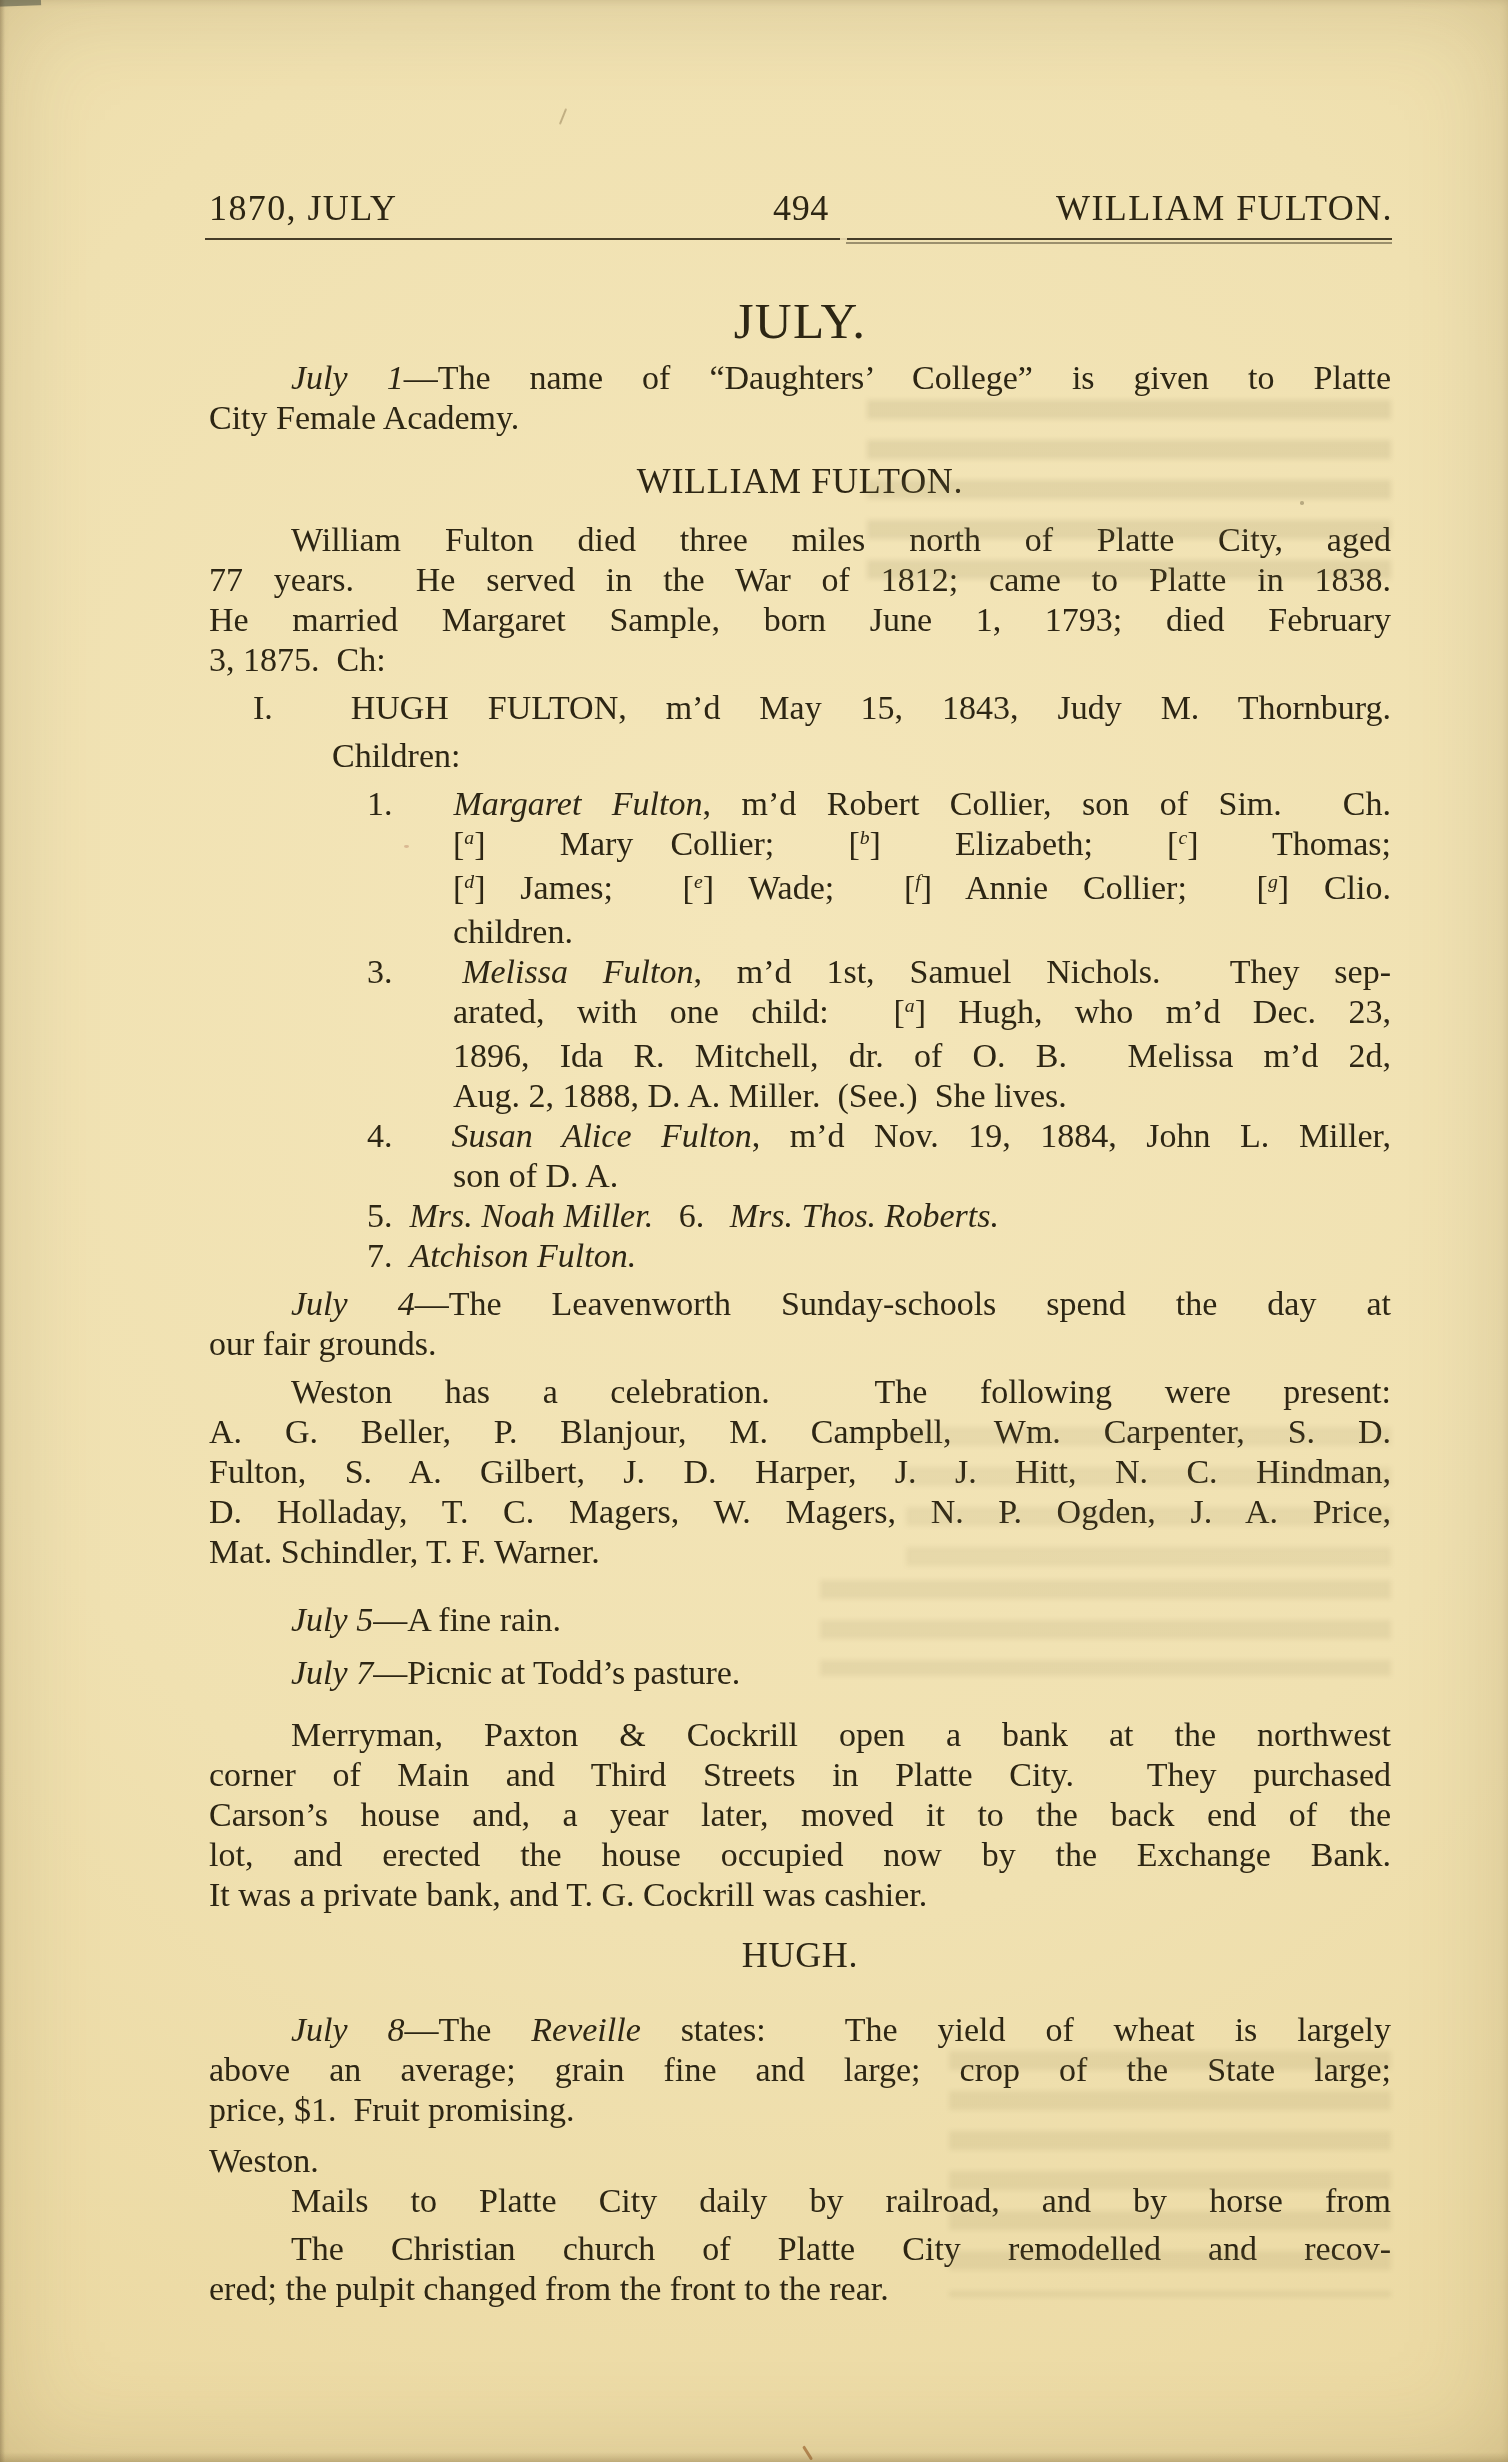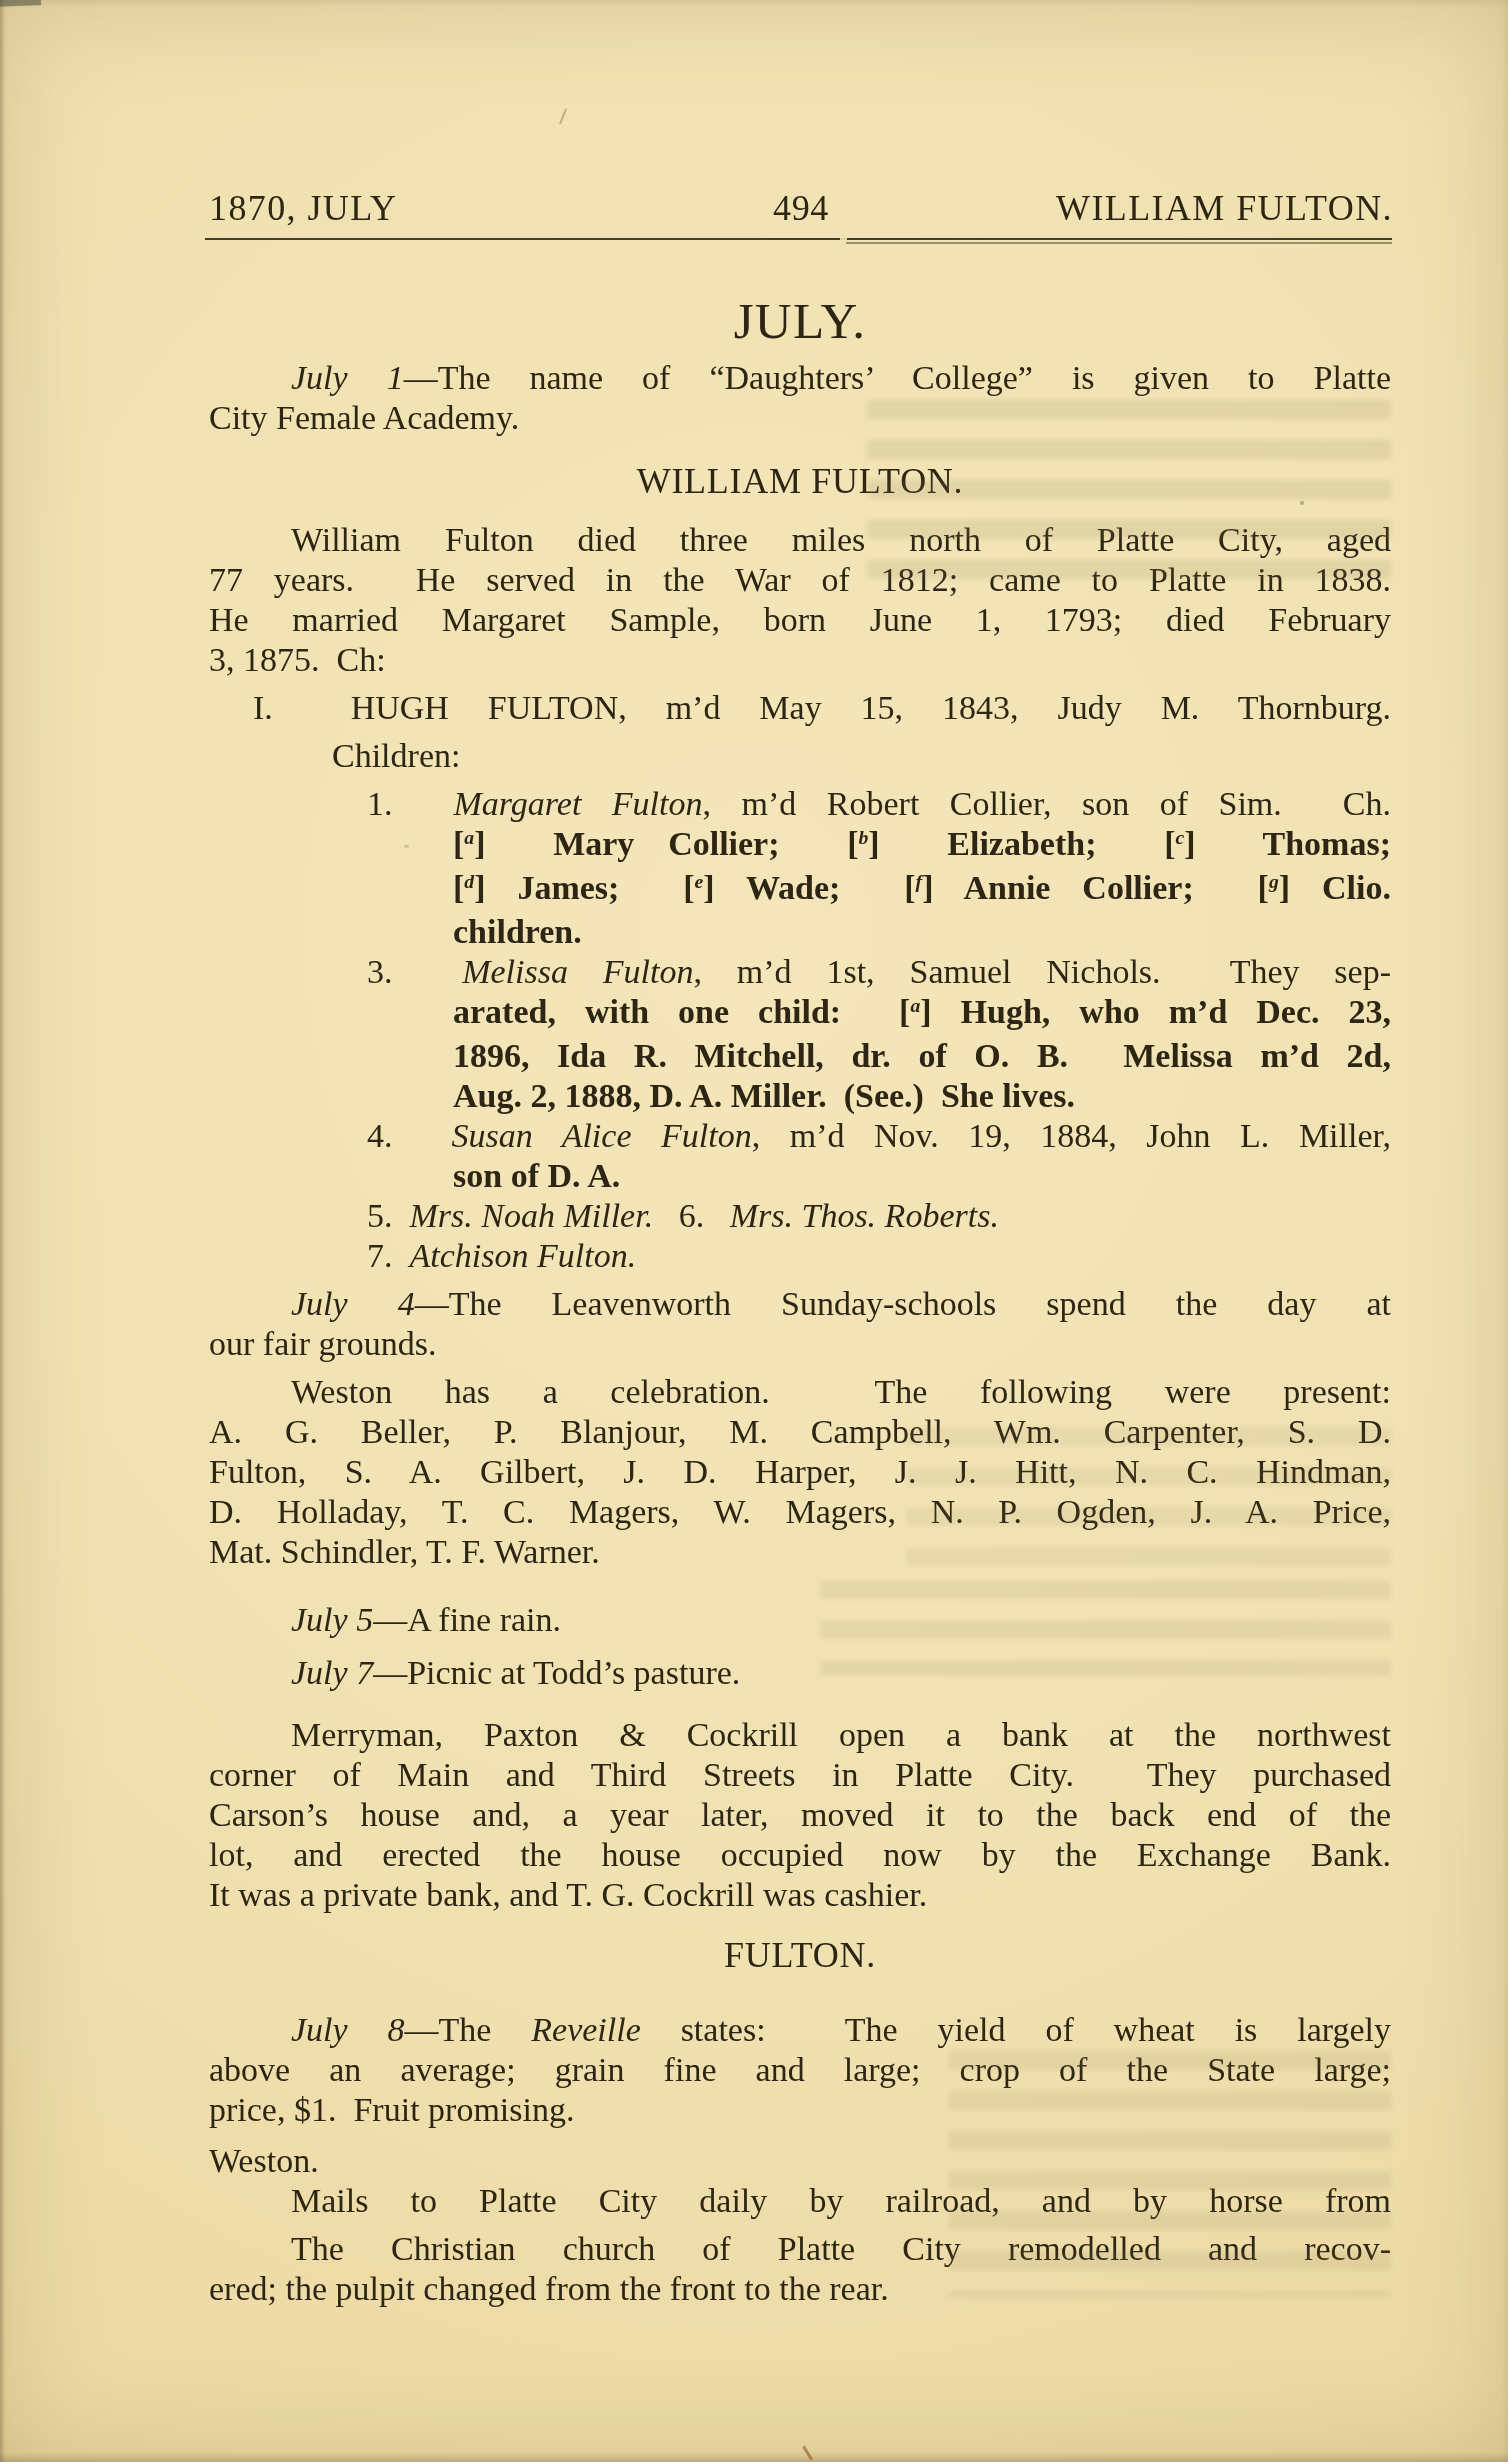--- a/index.html
+++ b/index.html
@@ -40,21 +40,21 @@
   }
   .line{
     line-height:40px;
     white-space:pre-wrap;
   }
   .just{text-align:justify;text-align-last:justify;}
   .p-first{padding-left:82px;}
   .p-hugh{padding-left:44px;}
   .p-child{padding-left:123px;}
   .p-num{padding-left:158px;}
-  .p-cont{padding-left:244px;font-weight:bold;}
+  .p-cont{padding-left:244px;}
   .i{font-style:italic;}
   .sup{font-style:italic;font-size:0.58em;vertical-align:baseline;position:relative;top:-0.55em;}
   .title-heading{
     text-align:center;font-size:51px;line-height:41px;letter-spacing:1.4px;
   }
   .section-heading{
     text-align:center;font-size:36px;line-height:41px;letter-spacing:0.7px;
   }
   
   .b0{margin-top:301px;}
@@ -150,21 +150,21 @@
       <div class="para b10">
         <div class="line p-first"><span class="i">July 7</span><span>—Picnic at Todd’s pasture.</span></div>
       </div>
       <div class="para b11">
         <div class="line just p-first"><span>Merryman, Paxton &amp; Cockrill open a bank at the northwest</span></div>
         <div class="line just"><span>corner of Main and Third Streets in Platte City.  They purchased</span></div>
         <div class="line just"><span>Carson’s house and, a year later, moved it to the back end of the</span></div>
         <div class="line just"><span>lot, and erected the house occupied now by the Exchange Bank.</span></div>
         <div class="line"><span>It was a private bank, and T. G. Cockrill was cashier.</span></div>
       </div>
-      <div class="section-heading b12">FULTON.</div>
+      <div class="section-heading b12">HUGH.</div>
       <div class="para b13">
         <div class="line just p-first"><span class="i">July 8</span><span>—The </span><span class="i">Reveille</span><span> states:  The yield of wheat is largely</span></div>
         <div class="line just"><span>above an average; grain fine and large; crop of the State large;</span></div>
         <div class="line"><span>price, $1.  Fruit promising.</span></div>
       </div>
       <div class="para b14">
         <div class="line"><span>Weston.</span></div>
         <div class="line just p-first"><span>Mails to Platte City daily by railroad, and by horse from</span></div>
       </div>
       <div class="para b15">

